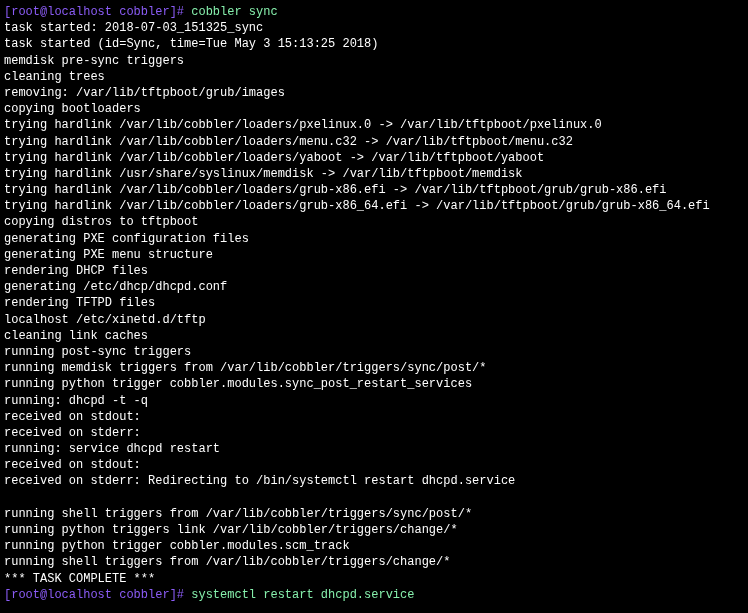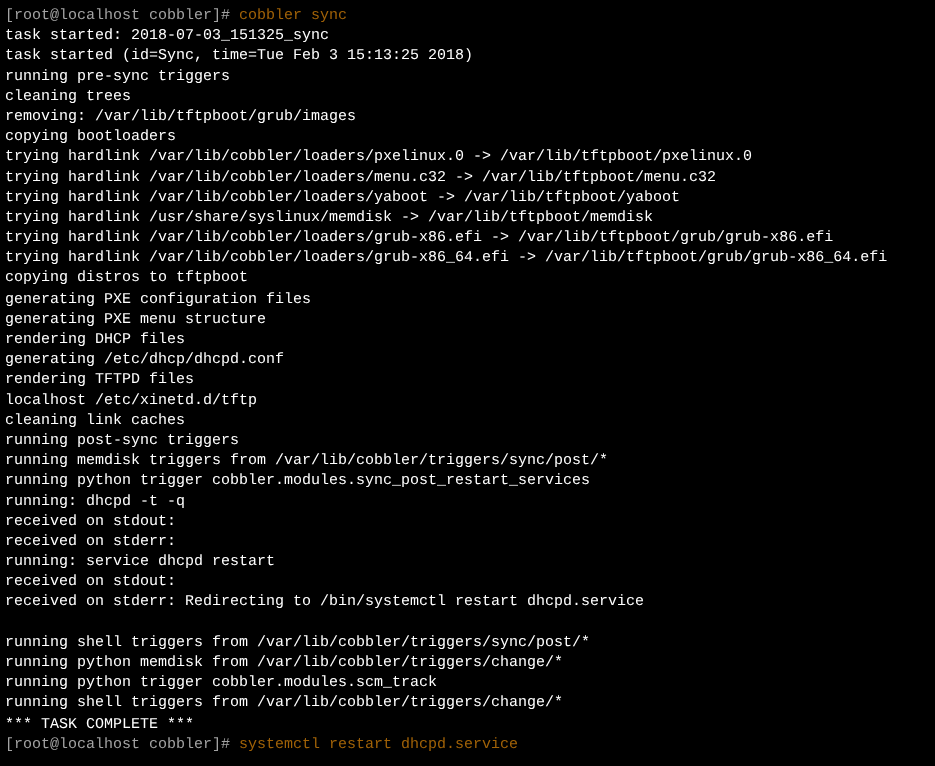--- a/index.html
+++ b/index.html
@@ -16,37 +16,37 @@
       padding: 4px;
       width: 748px;
       height: 613px;
       overflow: hidden;
       white-space: nowrap;
     }
     .line {
       display: block;
     }
     .prompt {
-      color: #a3a3a3;
+      color: #8b5cf6;
     }
     .command {
-      color: #a16207;
+      color: #86efac;
     }
   </style>
 </head>
 <body>
 
 <div>
   <span class="line">
     <span class="prompt">[root@localhost cobbler]# </span><span class="command">cobbler sync</span>
   </span>
   <div id="output-lines">
       <span class="line">task started: 2018-07-03_151325_sync</span>
-      <span class="line">task started (id=Sync, time=Tue Feb  3 15:13:25 2018)</span>
-      <span class="line">running pre-sync triggers</span>
+      <span class="line">task started (id=Sync, time=Tue May  3 15:13:25 2018)</span>
+      <span class="line">memdisk pre-sync triggers</span>
       <span class="line">cleaning trees</span>
       <span class="line">removing: /var/lib/tftpboot/grub/images</span>
       <span class="line">copying bootloaders</span>
       <span class="line">trying hardlink /var/lib/cobbler/loaders/pxelinux.0 -&gt; /var/lib/tftpboot/pxelinux.0</span>
       <span class="line">trying hardlink /var/lib/cobbler/loaders/menu.c32 -&gt; /var/lib/tftpboot/menu.c32</span>
       <span class="line">trying hardlink /var/lib/cobbler/loaders/yaboot -&gt; /var/lib/tftpboot/yaboot</span>
       <span class="line">trying hardlink /usr/share/syslinux/memdisk -&gt; /var/lib/tftpboot/memdisk</span>
       <span class="line">trying hardlink /var/lib/cobbler/loaders/grub-x86.efi -&gt; /var/lib/tftpboot/grub/grub-x86.efi</span>
       <span class="line">trying hardlink /var/lib/cobbler/loaders/grub-x86_64.efi -&gt; /var/lib/tftpboot/grub/grub-x86_64.efi</span>
       <span class="line">copying distros to tftpboot</span>
@@ -61,21 +61,21 @@
       <span class="line">running memdisk triggers from /var/lib/cobbler/triggers/sync/post/*</span>
       <span class="line">running python trigger cobbler.modules.sync_post_restart_services</span>
       <span class="line">running: dhcpd -t -q</span>
       <span class="line">received on stdout:</span>
       <span class="line">received on stderr:</span>
       <span class="line">running: service dhcpd restart</span>
       <span class="line">received on stdout:</span>
       <span class="line">received on stderr: Redirecting to /bin/systemctl restart  dhcpd.service</span>
       <span class="line">&nbsp;</span>
       <span class="line">running shell triggers from /var/lib/cobbler/triggers/sync/post/*</span>
-      <span class="line">running python memdisk from /var/lib/cobbler/triggers/change/*</span>
+      <span class="line">running python triggers link /var/lib/cobbler/triggers/change/*</span>
       <span class="line">running python trigger cobbler.modules.scm_track</span>
       <span class="line">running shell triggers from /var/lib/cobbler/triggers/change/*</span>
       <span class="line">*** TASK COMPLETE ***</span>
     </div>
   <span class="line">
     <span class="prompt">[root@localhost cobbler]# </span><span class="command">systemctl restart dhcpd.service</span>
   </span>
 </div>
 
 </body></html>

